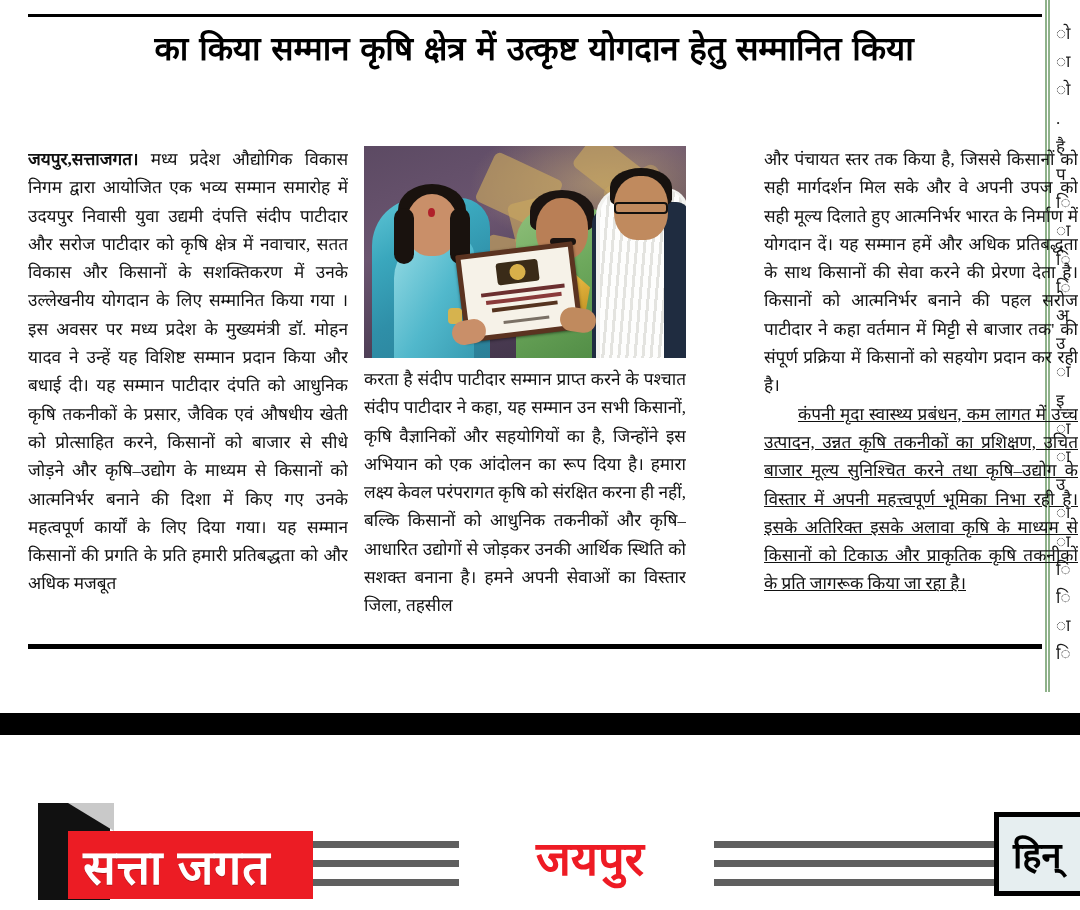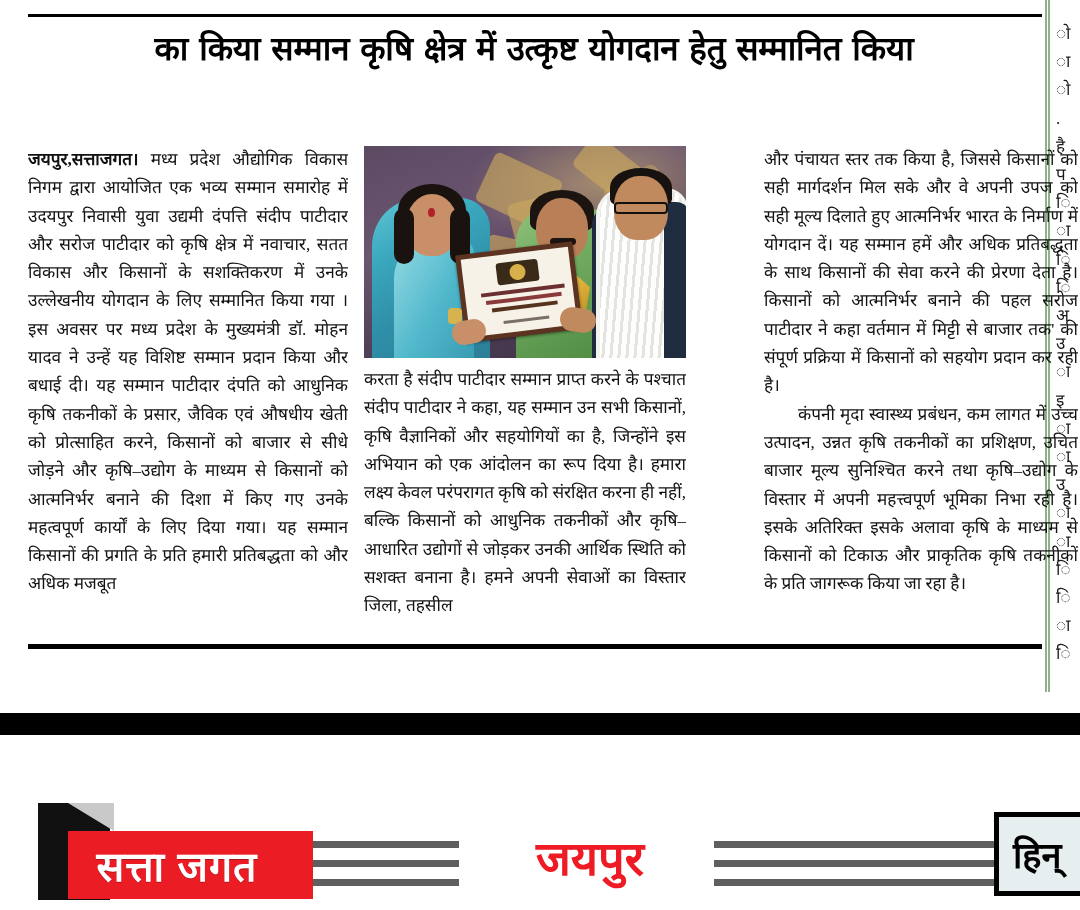--- a/index.html
+++ b/index.html
@@ -59,21 +59,21 @@
     position:absolute; top:0; height:490px;
     font-size:17.2px;
     line-height:28.3px;
     color:#111111;
     text-align:justify;
     text-justify:inter-word;
     overflow:hidden;
   }
   .col p { margin:0; text-indent:0; }
   .col p + p { margin-top:0px; }
-  .col .indent { text-indent:34px; }
+  .col .indent { text-indent:34px;text-decoration:underline; }
   .dateline { font-weight:bold; }
 
   #col1 { left:0px;   width:320px; }
   #col2 { left:336px; width:322px; }
   #col3 { left:736px; width:314px; }
 
   
   .photo-wrap {
     width:322px; height:212px; margin-bottom:8px;
     background:#3a2f3f; overflow:hidden; position:relative;
@@ -244,21 +244,21 @@
     clip-path:polygon(0 0,100% 0,100% 100%);
   }
   .logo-red-box {
     position:absolute; left:68px; top:31px; width:245px; height:68px;
     background:#ec1c24;
   }
   .logo-red-text {
     position:absolute; left:68px; top:31px; width:218px; height:68px;
     display:flex; align-items:center; justify-content:center;
     font-family:"Liberation Sans", sans-serif; font-weight:bold;
-    font-size:41px; color:#ffffff; letter-spacing:1px;
+    font-size:48px; color:#ffffff; letter-spacing:1px;
     text-shadow:0 1px 0 rgba(0,0,0,.25);
   }
 
   .triple-lines { position:absolute; height:48px; }
   .triple-lines span {
     position:absolute; left:0; width:100%; height:7px; background:#5f5f5f;
   }
   .triple-lines span:nth-child(1){ top:0px; }
   .triple-lines span:nth-child(2){ top:19px; }
   .triple-lines span:nth-child(3){ top:38px; }

